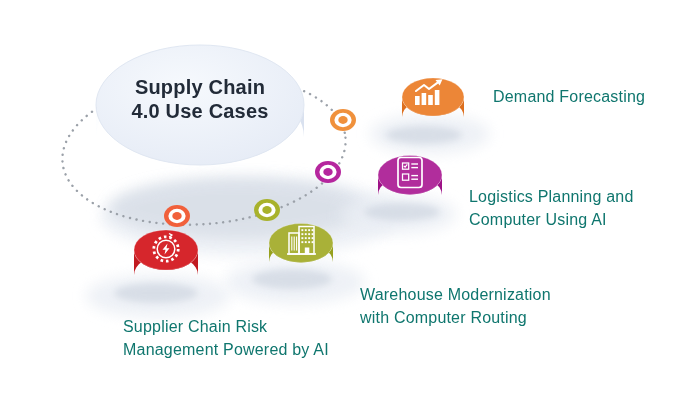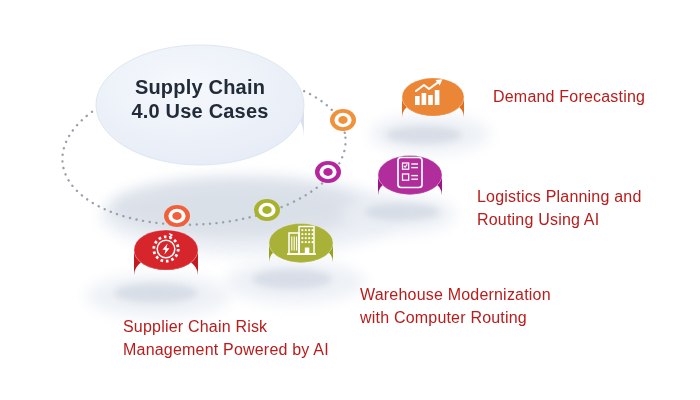--- a/index.html
+++ b/index.html
@@ -2,21 +2,21 @@
 <html><head>
 <meta charset="utf-8">
 <style>
   html,body{margin:0;padding:0;background:#ffffff;}
   #stage{
     position:relative;width:700px;height:400px;overflow:hidden;background:#ffffff;
     font-family:"Liberation Sans", sans-serif;
   }
   #scene{position:absolute;left:0;top:0;width:700px;height:400px;}
   .label{
-    position:absolute;font-size:16px;line-height:22.5px;color:#b91c1c;
+    position:absolute;font-size:16px;line-height:22.5px;color:#0f766e;
     letter-spacing:0.2px;white-space:nowrap;
   }
   .title{
     position:absolute;left:100px;top:75px;width:200px;text-align:center;
     font-weight:bold;font-size:20px;line-height:24px;color:#222B38;letter-spacing:0.2px;
   }
 </style>
 </head>
 <body>
 
@@ -155,23 +155,23 @@
 
   <div class="title">
     <div>Supply Chain</div>
     <div>4.0 Use Cases</div>
   </div>
 
   <div class="label" style="left:493px;top:86px;">
     <div>Demand Forecasting</div>
   </div>
 
-  <div class="label" style="left:469px;top:186px;margin-left:8px;">
+  <div class="label" style="left:469px;top:186px;">
     <div>Logistics Planning and</div>
-    <div>Routing Using AI</div>
+    <div>Computer Using AI</div>
   </div>
 
   <div class="label" style="left:360px;top:270px;margin-top:14px;">
     <div>Warehouse Modernization</div>
     <div>with Computer Routing</div>
   </div>
 
   <div class="label" style="left:123px;top:316px;">
     <div>Supplier Chain Risk</div>
     <div>Management Powered by AI</div>

